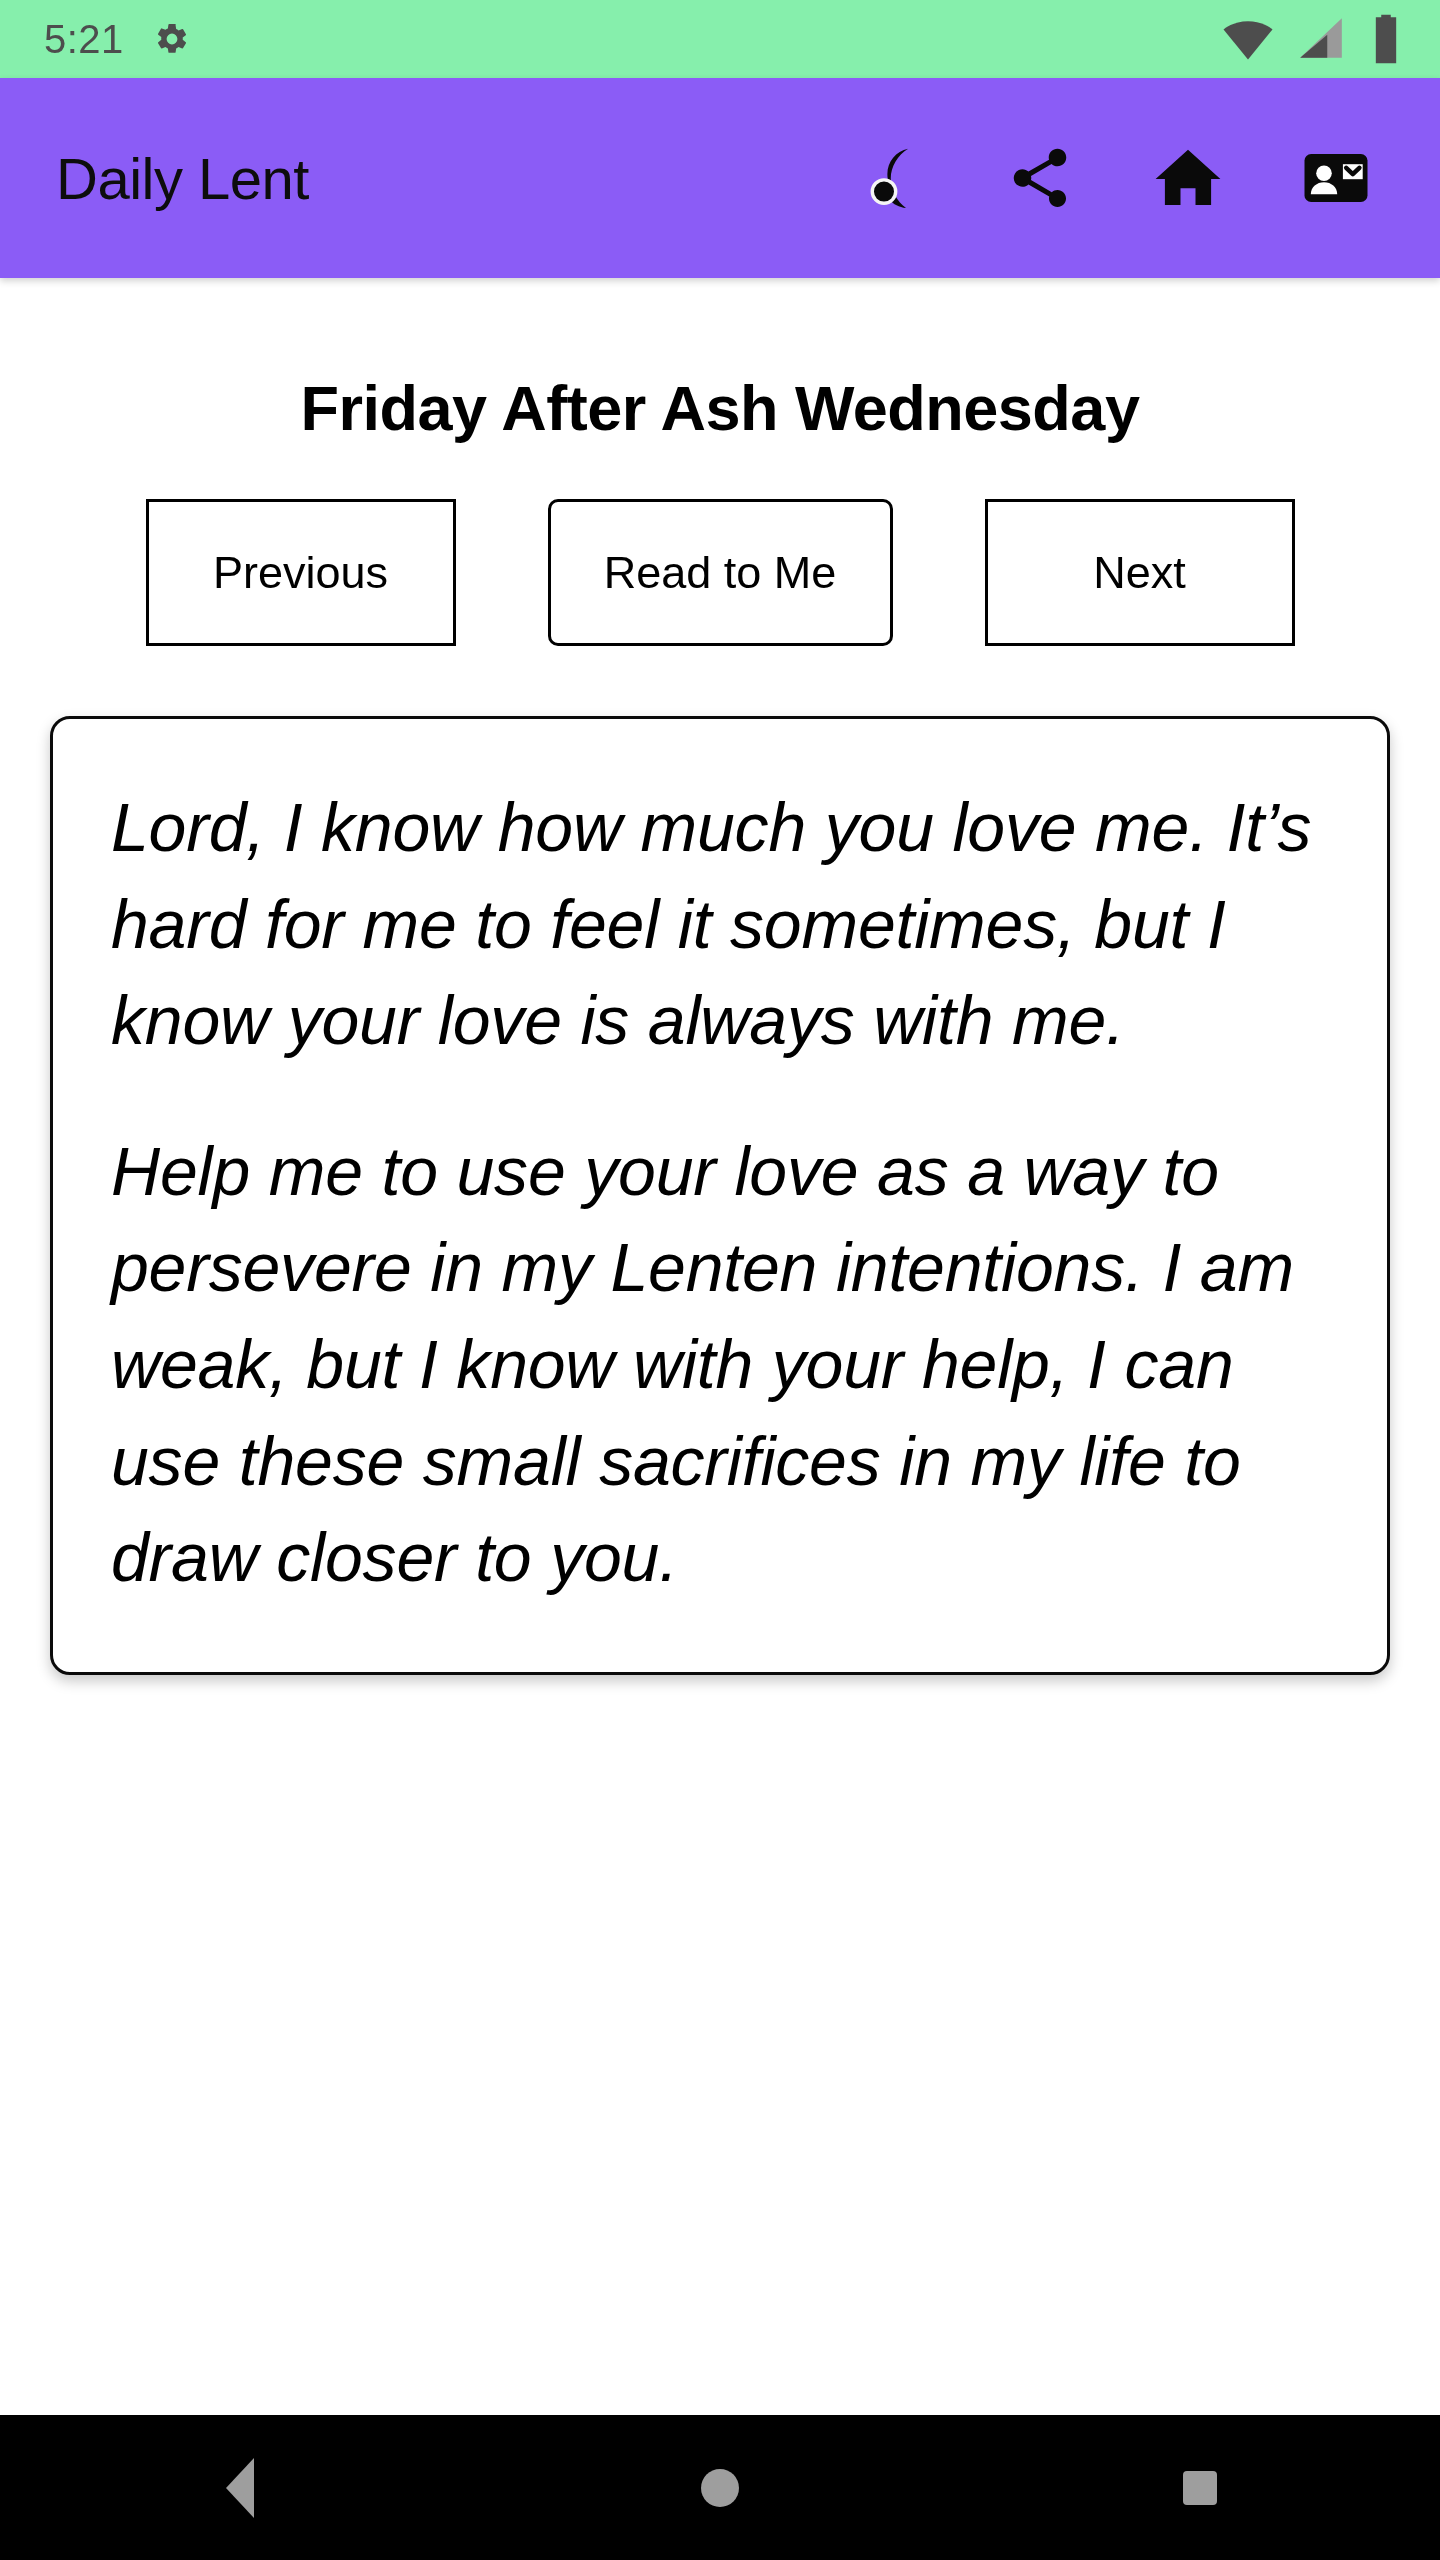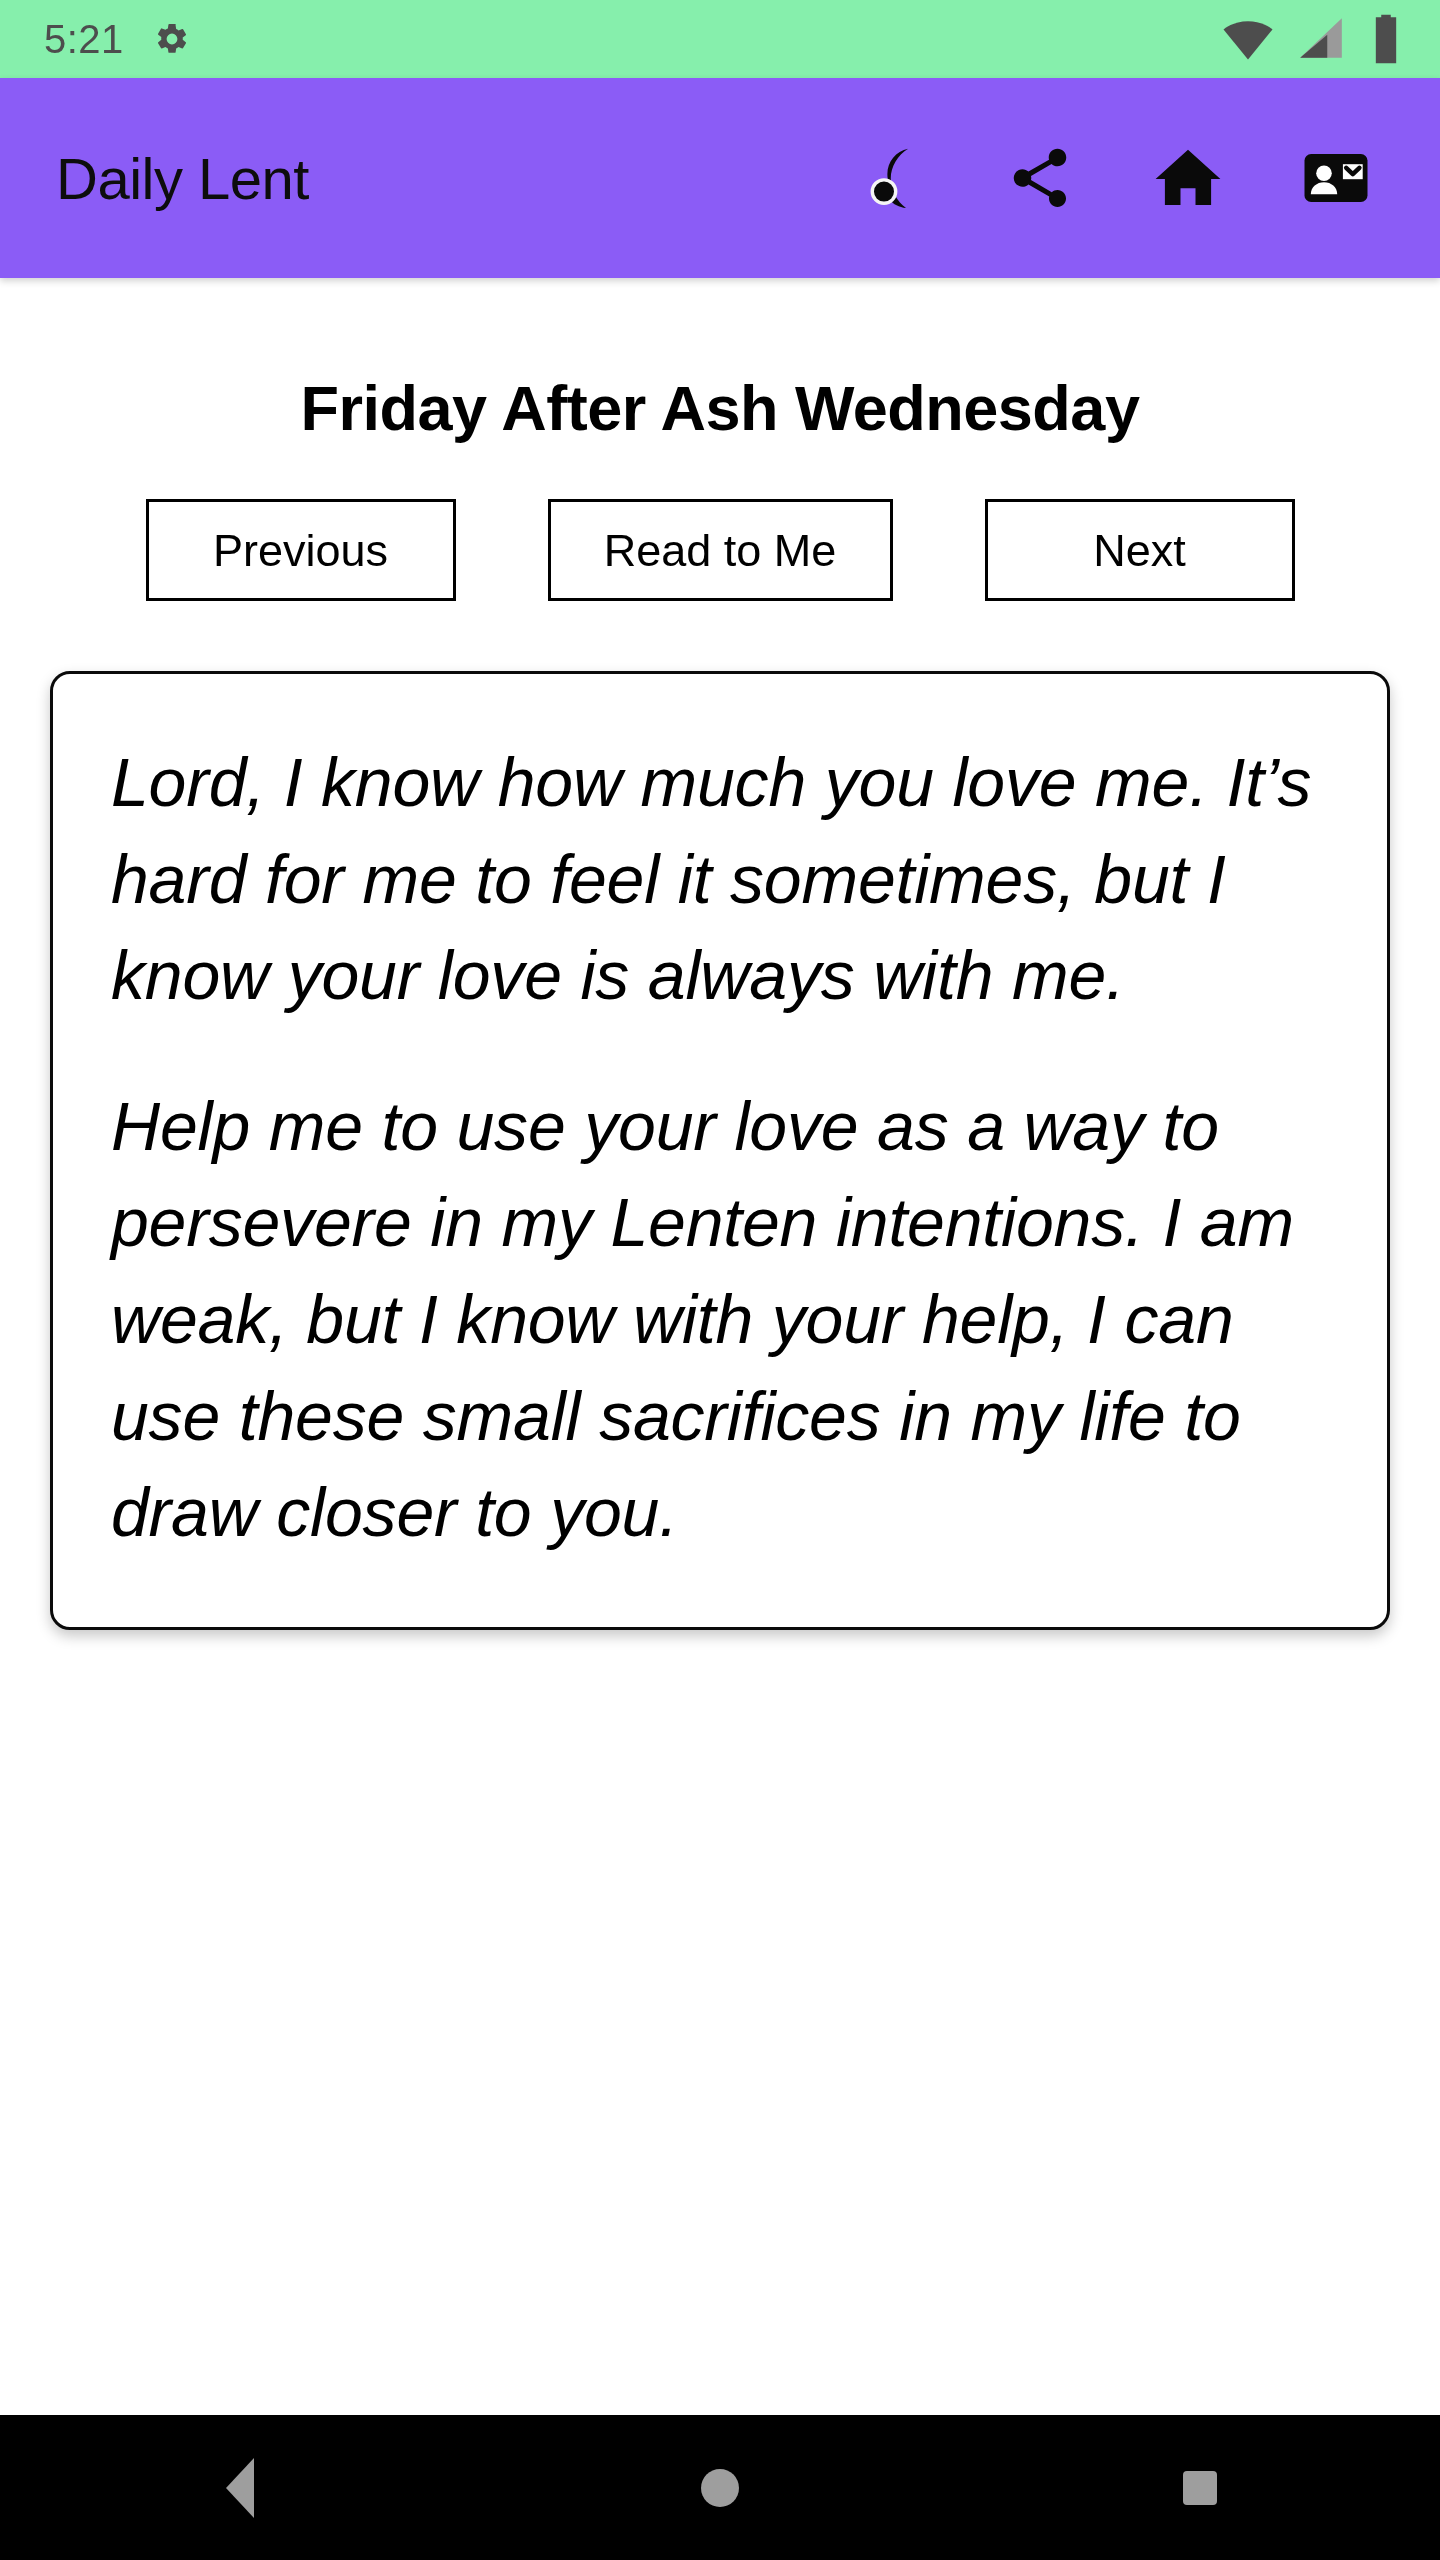--- a/index.html
+++ b/index.html
@@ -112,33 +112,33 @@
     margin-top: 56px;
     width: 1440px;
     display: flex;
     justify-content: center;
     gap: 92px;
   }
   .nav-btn {
     border: 3px solid #000000;
     background: #ffffff;
     border-radius: 0;
-    height: 102px;
+    height: 147px;
     display: flex;
     align-items: center;
     justify-content: center;
     font-family: "Liberation Sans", sans-serif;
     font-size: 45px;
     color: #000000;
     cursor: pointer;
     padding: 8px 34px;
     line-height: 1;
   }
   .nav-btn.prev  { width: 310px; }
-  .nav-btn.read  { width: 345px; }
+  .nav-btn.read  { width: 345px; border-radius: 10px; }
   .nav-btn.next  { width: 310px; }
 
   .prayer-card {
     margin-top: 70px;
     width: 1340px;
     border: 3px solid #0a0a0a;
     border-radius: 20px;
     background: #ffffff;
     box-shadow: 0 6px 14px rgba(0,0,0,0.22);
     padding: 60px 58px 66px 58px;

